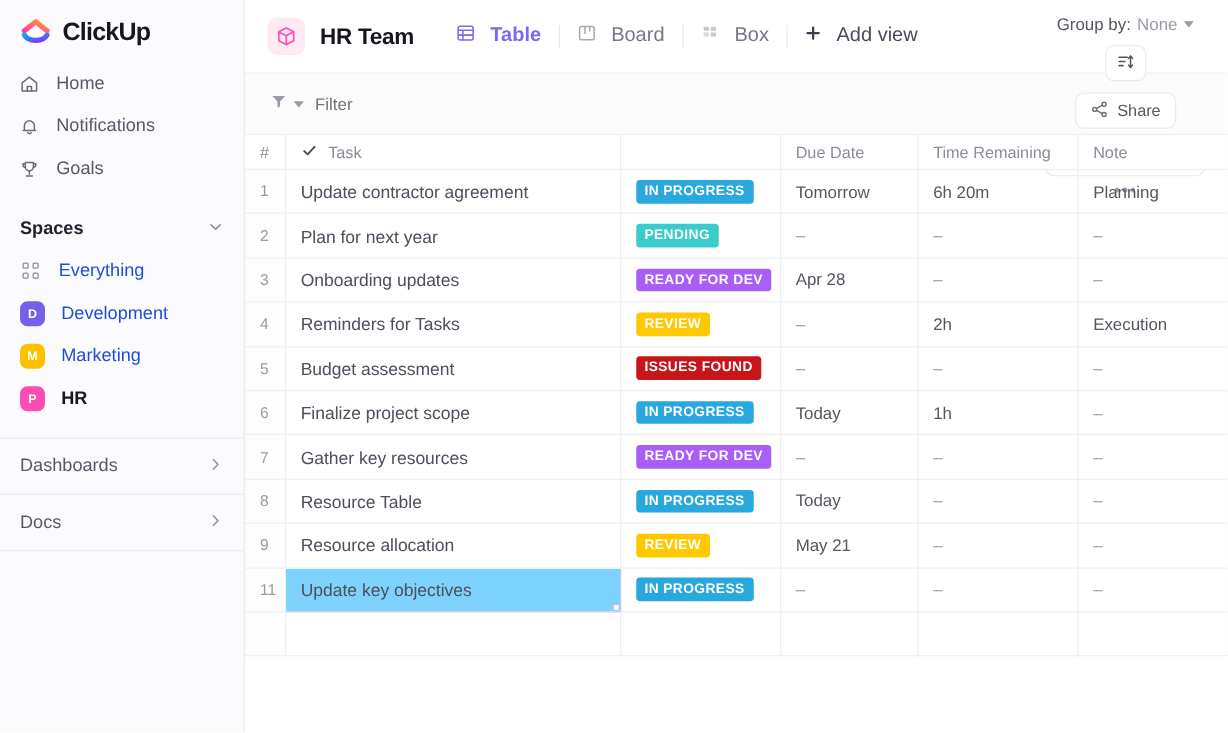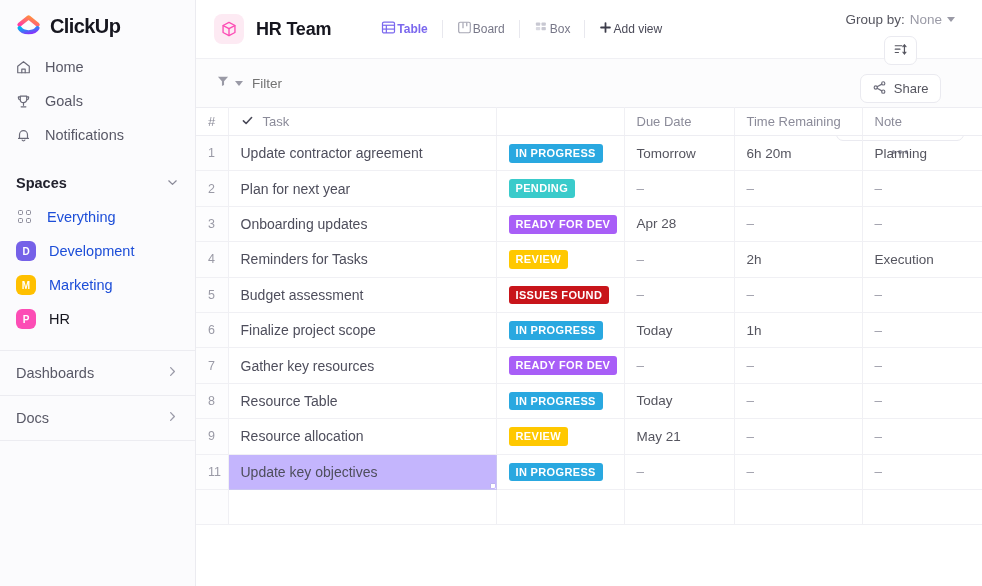--- a/index.html
+++ b/index.html
@@ -115,21 +115,21 @@
     color: #fff;
     font-size: 10px;
     font-weight: bold;
   }
   .space-label {
     font-size: 14.5px;
     color: #1d4ed8;
   }
   .space-label.active {
     color: #16161f;
-    font-weight: normal;
+    font-weight: bold;
   }
   .grid-dots {
     display: grid;
     grid-template-columns: 6px 6px;
     grid-template-rows: 6px 6px;
     gap: 2px;
   }
   .grid-dots i {
     display: block;
     width: 5px;
@@ -188,32 +188,32 @@
     display: flex;
     align-items: center;
     justify-content: center;
     flex: 0 0 30px;
   }
   .list-title {
     font-size: 18px;
     font-weight: bold;
     color: #16161f;
     letter-spacing: -0.2px;
-    margin-right: 24px;
+    margin-right: 8px;
     white-space: nowrap;
   }
   .views {
     display: flex;
     align-items: center;
   }
   .view-tab {
     display: flex;
     align-items: center;
-    gap: 1px;
-    font-size: 12px;
+    gap: 12px;
+    font-size: 16px;
     color: #777788;
     padding: 0 14px;
     height: 26px;
     cursor: pointer;
     white-space: nowrap;
   }
   .view-tab.active {
     color: #7b68ee;
     font-weight: bold;
   }
@@ -377,21 +377,21 @@
     font-size: 13.5px;
     color: #55555f;
   }
   td.dash { color: #9a9aa6; }
   .due-red  { color: #e05a4e; }
   .due-today{ color: #f08272; }
 
   tr.selected td.task {
     border: 1.4px solid #c9c4f2;
     border-radius: 2px;
-    background: #c4b5fd;
+    background: #7dd3fc;
   }
   .cell-handle {
     position: absolute;
     right: -4px;
     bottom: -4px;
     width: 8px;
     height: 8px;
     background: #fff;
     border: 1.4px solid #b9b2ef;
     border-radius: 1px;
@@ -432,37 +432,37 @@
           <svg width="17" height="17" viewBox="0 0 20 20" fill="none" stroke="#6b6b79" stroke-width="1.4" stroke-linejoin="round" stroke-linecap="round">
             <path d="M3.2 8.6 L10 3.2 L16.8 8.6 V16.2 H3.2 Z"></path>
             <path d="M8 16.2 v-4.2 h4 v4.2"></path>
           </svg>
         </span>
         <span class="nav-label">Home</span>
       </div>
       <div class="nav-item">
         <span class="nav-ico">
           <svg width="17" height="17" viewBox="0 0 20 20" fill="none" stroke="#6b6b79" stroke-width="1.4" stroke-linejoin="round" stroke-linecap="round">
+            <path d="M5.3 13.4 V9 a4.7 4.7 0 0 1 9.4 0 v4.4 h1.1 H4.2 Z"></path>
+            <path d="M8.4 15.4 a1.8 1.8 0 0 0 3.2 0"></path>
+          </svg>
+        </span>
+        <span class="nav-label">Notifications</span>
+      </div>
+      <div class="nav-item">
+        <span class="nav-ico">
+          <svg width="17" height="17" viewBox="0 0 20 20" fill="none" stroke="#6b6b79" stroke-width="1.4" stroke-linejoin="round" stroke-linecap="round">
             <path d="M6.2 3.6 h7.6 v4 a3.8 3.8 0 0 1 -7.6 0 z"></path>
             <path d="M6.2 4.6 H4 v1.3 a2.4 2.4 0 0 0 2.2 2.3"></path>
             <path d="M13.8 4.6 H16 v1.3 a2.4 2.4 0 0 1 -2.2 2.3"></path>
             <path d="M10 11.5 v3"></path>
               <path d="M7.2 16.3 h5.6"></path>
           </svg>
         </span>
         <span class="nav-label">Goals</span>
-      </div>
-      <div class="nav-item">
-        <span class="nav-ico">
-          <svg width="17" height="17" viewBox="0 0 20 20" fill="none" stroke="#6b6b79" stroke-width="1.4" stroke-linejoin="round" stroke-linecap="round">
-            <path d="M5.3 13.4 V9 a4.7 4.7 0 0 1 9.4 0 v4.4 h1.1 H4.2 Z"></path>
-            <path d="M8.4 15.4 a1.8 1.8 0 0 0 3.2 0"></path>
-          </svg>
-        </span>
-        <span class="nav-label">Notifications</span>
       </div>
     </div>
 
     <div class="section-head">
       <span class="section-title">Spaces</span>
       <span class="chev">
         <svg width="13" height="13" viewBox="0 0 14 14" fill="none" stroke="#8a8a99" stroke-width="1.4" stroke-linecap="round" stroke-linejoin="round">
           <path d="M3 5.2 L7 9 L11 5.2"></path>
         </svg>
       </span>

